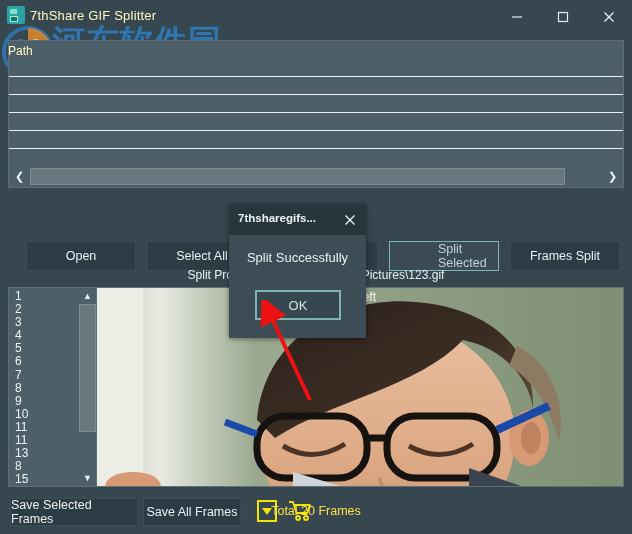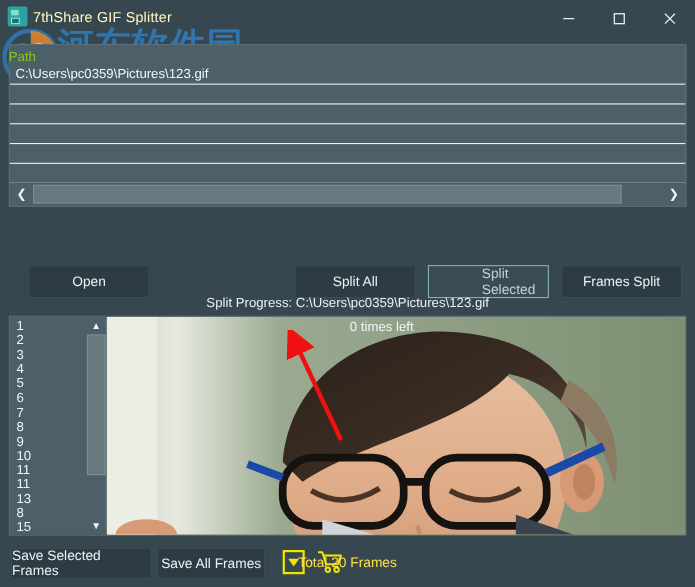--- a/index.html
+++ b/index.html
@@ -24,21 +24,21 @@
   
   .watermark{position:absolute;left:0;top:18px;width:260px;height:62px;pointer-events:none;}
   .wm-logo{position:absolute;left:2px;top:8px;width:52px;height:52px;}
   .wm-cn{position:absolute;left:52px;top:2px;font-size:33px;font-weight:bold;color:#2f78b5;letter-spacing:1px;
          font-family:"DejaVu Sans", sans-serif;opacity:.95;}
   .wm-url{position:absolute;left:62px;top:38px;font-size:17px;font-weight:bold;color:#1f9a3d;
           font-family:"DejaVu Serif", serif;letter-spacing:.5px;}
 
   
   .listpanel{position:absolute;left:8px;top:40px;width:616px;height:148px;background:#4d5f69;border:1px solid #5d6e77;box-sizing:border-box;}
-  .list-header{position:absolute;left:8px;top:44px;font-size:12px;color:#84cc16;z-index:3;}
+  .list-header{position:absolute;left:8px;top:44px;font-size:12px;color:#fef9c3;z-index:3;}
   .list-rows{position:absolute;left:0;top:18px;right:0;bottom:22px;}
   .list-row{height:18px;border-bottom:1px solid #eef3f6;box-sizing:border-box;position:relative;}
   .list-row .cell{position:absolute;left:5px;top:1px;font-size:12px;color:#f1f6f8;white-space:nowrap;}
   .hscroll{position:absolute;left:0;right:0;bottom:0;height:21px;background:#4d5f69;display:flex;align-items:center;}
   .hs-arrow{width:21px;height:21px;display:flex;align-items:center;justify-content:center;color:#f0f5f7;font-size:11px;}
   .hs-track{flex:1;height:17px;position:relative;}
   .hs-thumb{position:absolute;left:0;top:0;height:17px;width:535px;background:#68787f;border:1px solid #7d8c92;box-sizing:border-box;}
 
   
   .btnrow{position:absolute;left:8px;top:213px;width:616px;height:30px;margin-top:28px;}
@@ -126,23 +126,20 @@
       <rect x="16" y="23" width="20" height="5" fill="#2f78b5" opacity=".9"></rect>
       <rect x="31" y="13" width="5" height="26" fill="#e8eef0" opacity=".55"></rect>
     </svg>
     <div class="wm-cn">河东软件园</div>
     <div class="wm-url">www.pc0359.cn</div>
   </div>
 
   <div class="listpanel">
     <div class="list-rows">
       <div class="list-row">
-        <span class="cell">C:\Users\pc0359\Pictures\123.gif</span>
-      </div>
-      <div class="list-row">
         <span class="cell"></span>
       </div>
       <div class="list-row">
         <span class="cell"></span>
       </div>
       <div class="list-row">
         <span class="cell"></span>
       </div>
       <div class="list-row">
         <span class="cell"></span>
@@ -159,20 +156,21 @@
       <div class="hs-track">
         <div class="hs-thumb"></div>
       </div>
       <div class="hs-arrow">❯</div>
     </div>
   </div>
   <div class="list-header">Path</div>
 
   <div class="btnrow">
     <div class="btn" id="btn-open">Open</div>
+    <div class="btn" id="btn-selall">Select All</div>
     <div class="btn" id="btn-splitall">Split All</div>
     <div class="btn teal" id="btn-splitsel">Split Selected</div>
     <div class="btn" id="btn-cancel">Frames Split</div>
   </div>
 
   <div class="proglabel">Split Progress: C:\Users\pc0359\Pictures\123.gif</div>
 
   <div class="preview-wrap">
     <div class="framelist">
       <div class="frame-items">
@@ -262,20 +260,33 @@
       <i></i>
     </div>
     <svg class="cart" viewBox="0 0 24 22">
       <path d="M1 2 H5 L8.5 13 H19 L22 5 H6.5" fill="none" stroke="#f2e500" stroke-width="1.8" stroke-linejoin="round"></path>
       <circle cx="10" cy="18" r="2" fill="none" stroke="#f2e500" stroke-width="1.8"></circle>
       <circle cx="18" cy="18" r="2" fill="none" stroke="#f2e500" stroke-width="1.8"></circle>
     </svg>
     <div class="totals">Total 20 Frames</div>
   </div>
 
+  <div class="dialog">
+    <div class="dlg-title">
+      <div class="dlg-title-text">7thsharegifs...</div>
+      <div class="dlg-close">
+        <svg width="14" height="14" viewBox="0 0 14 14">
+          <line x1="2.5" y1="2.5" x2="11.5" y2="11.5" stroke="#eef4f6" stroke-width="1.3"></line>
+          <line x1="11.5" y1="2.5" x2="2.5" y2="11.5" stroke="#eef4f6" stroke-width="1.3"></line>
+        </svg>
+      </div>
+    </div>
+    <div class="dlg-msg">Split Successfully</div>
+    <div class="dlg-ok">OK</div>
+  </div>
 
   <svg class="arrow-anno" viewBox="0 0 110 105">
     <defs>
       <marker id="ahead" markerWidth="7" markerHeight="7" refX="3.2" refY="3.5" orient="auto">
         <polygon points="0,0 7,3.5 0,7" fill="#ee1111"></polygon>
       </marker>
     </defs>
     <line x1="80" y1="100" x2="38" y2="10" stroke="#ee1111" stroke-width="4" marker-end="url(#ahead)"></line>
   </svg>
 

